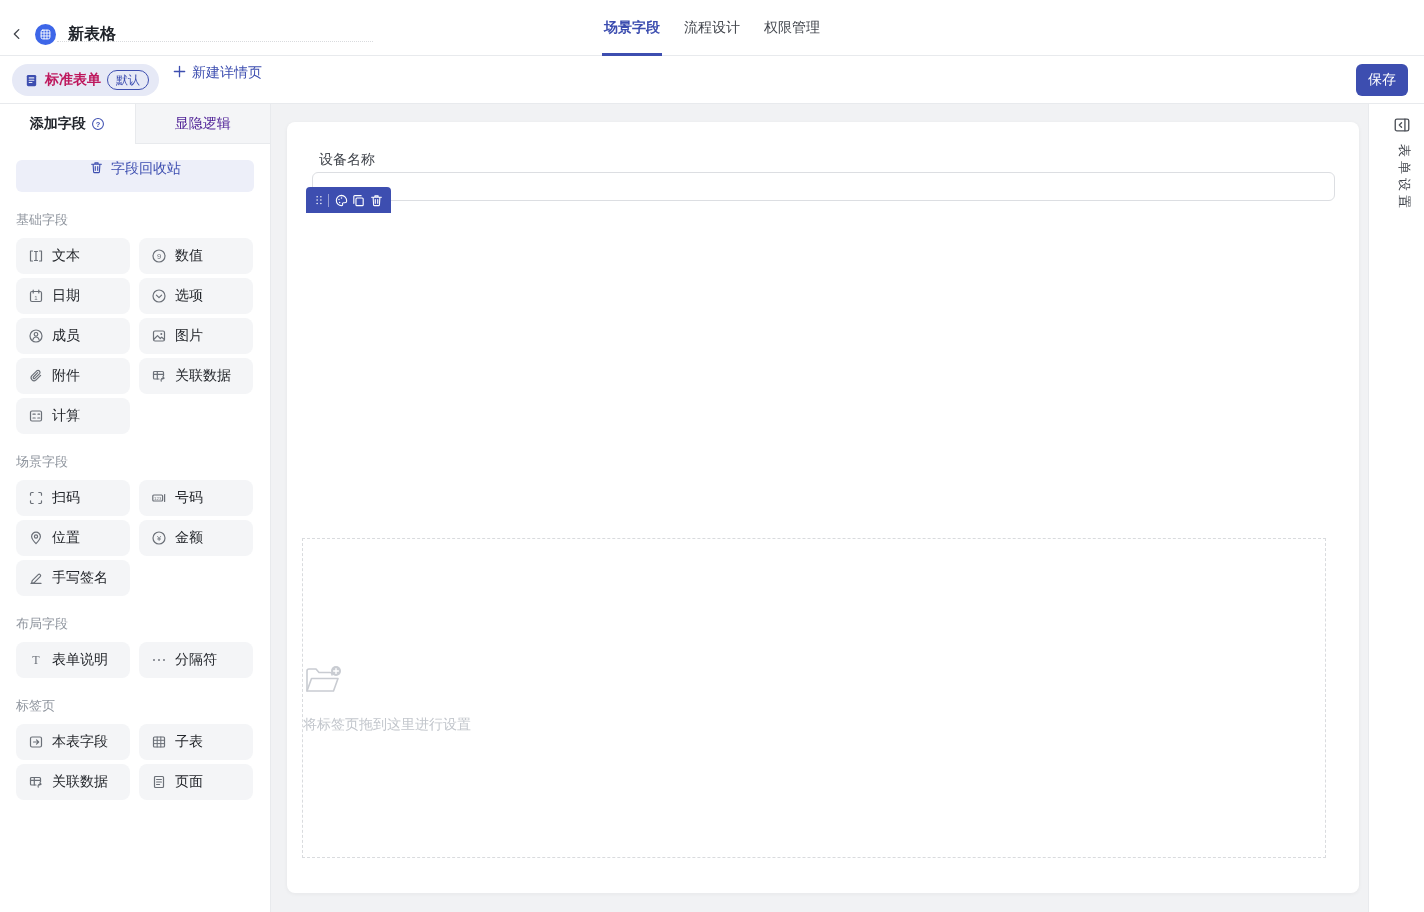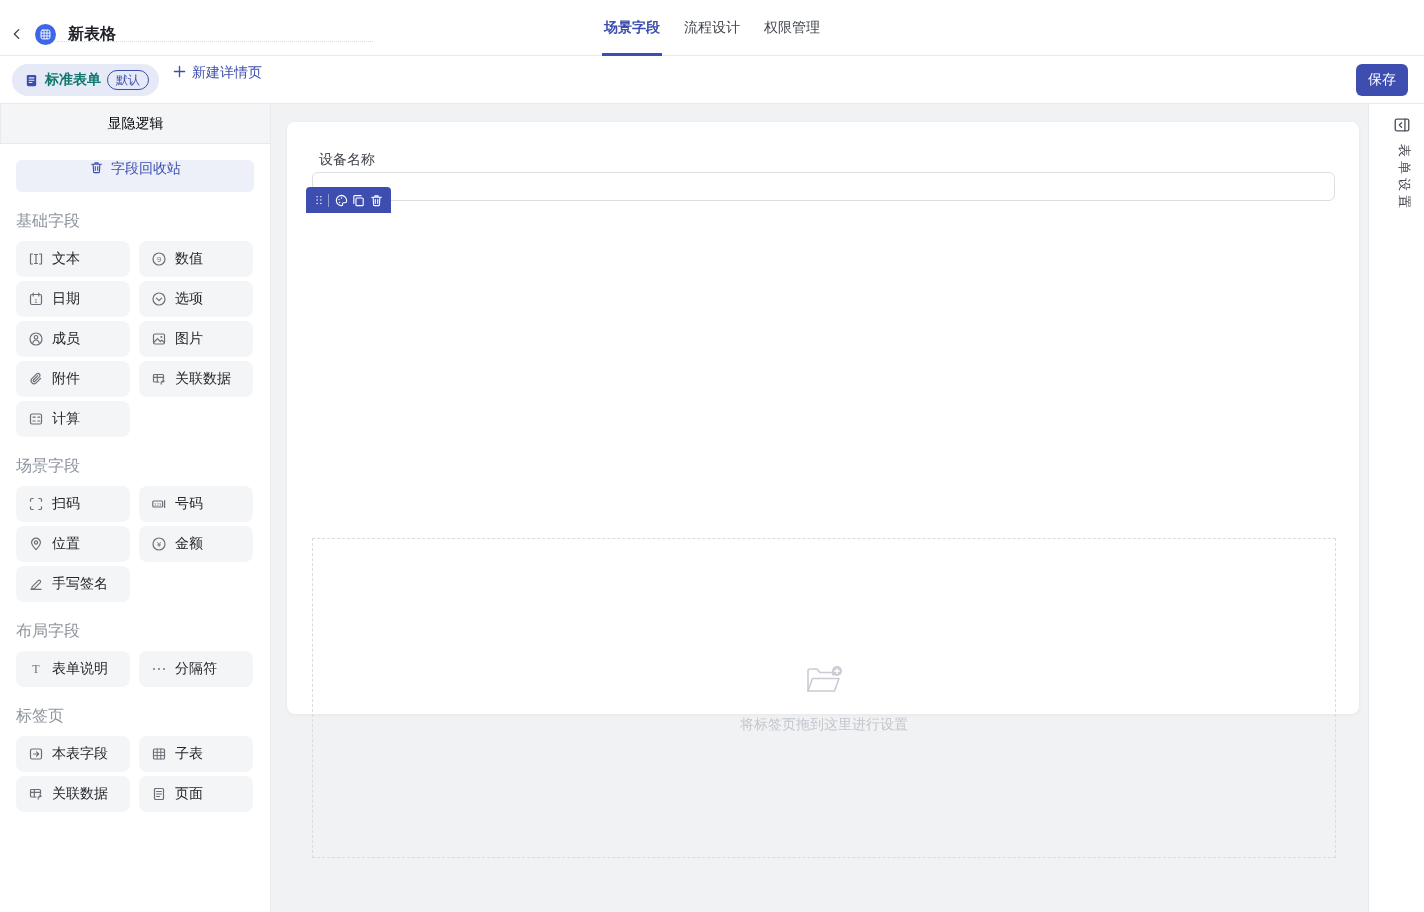--- a/index.html
+++ b/index.html
@@ -15,54 +15,54 @@
   .form-title { margin-left:12px; font-size:16px; font-weight:bold; color:#1f2329; }
   .title-underline { position:absolute; left:57px; top:41px; width:316px; border-bottom:1px dotted #d9dbde; }
   .header-tabs { position:absolute; left:0; right:0; top:0; height:56px; display:flex; align-items:center; justify-content:center; gap:20px; pointer-events:none; }
   .htab { position:relative; height:56px; display:flex; align-items:center; font-size:14px; color:#41454c; cursor:pointer; pointer-events:auto; padding:0 2px; }
   .htab.active { color:#3d4eb0; font-weight:bold; }
   .htab.active::after { content:""; position:absolute; left:0; right:0; bottom:0; height:3px; background:#3d4eb0; }
 
   
   .row2 { position:absolute; top:56px; left:0; right:0; height:48px; background:#fff; border-bottom:1px solid #e8eaed; }
   .form-pill { position:absolute; left:12px; top:8px; height:32px; display:flex; align-items:center; gap:6px; background:#e6e9f6; border-radius:16px; padding:0 10px 0 12px; cursor:pointer; }
-  .form-pill .lbl { font-size:14px; font-weight:bold; color:#0f766e;font-family:Liberation Mono, monospace; }
+  .form-pill .lbl { font-size:14px; font-weight:bold; color:#be185d;font-family:Liberation Mono, monospace; }
   .pill-badge { height:20px; display:flex; align-items:center; padding:0 8px; border:1px solid #3d4eb0; border-radius:10px; font-size:12px; color:#3d4eb0; background:transparent; }
   .new-detail { position:absolute; left:172px; top:8px; height:32px; display:flex; align-items:flex-start; gap:5px; color:#3d4eb0; font-size:14px; cursor:pointer; }
   .save-btn { position:absolute; right:16px; top:8px; width:52px; height:32px; background:#3d4eb0; color:#fff; font-size:14px; border:none; border-radius:6px; cursor:pointer; font-family:inherit; }
 
   
   .sidebar { position:absolute; top:104px; left:0; bottom:0; width:271px; background:#fff; border-right:1px solid #e8eaed; }
   .side-tabs { display:flex; height:40px; }
   .stab { flex:1; display:flex; align-items:center; justify-content:center; gap:5px; font-size:14px; cursor:pointer; }
   .stab.active { background:#fff; color:#1f2329; font-weight:bold; }
-  .stab.inactive { background:#f4f5f7; color:#000000; border-left:1px solid #e8eaed; border-bottom:1px solid #e8eaed; }
+  .stab.inactive { background:#f4f5f7; color:#4c1d95; border-left:1px solid #e8eaed; border-bottom:1px solid #e8eaed; }
   .stab .q { color:#3d4eb0; display:flex; }
   .side-body { padding:16px 16px 0 16px; }
   .recycle-btn { height:32px; background:#edeff9; border-radius:6px; display:flex; align-items:flex-start; justify-content:center; gap:7px; color:#3d4eb0; font-size:14px; cursor:pointer; }
-  .section-title { margin:19px 0 9px; font-size:16px; color:#8f959e; }
+  .section-title { margin:19px 0 9px; font-size:13px; color:#8f959e; }
   .field-grid { display:grid; grid-template-columns:114px 114px; column-gap:9px; row-gap:4px; }
   .field-item { height:36px; background:#f4f5f7; border-radius:8px; display:flex; align-items:center; gap:8px; padding:0 0 0 12px; font-size:14px; color:#23262b; cursor:grab; }
   .field-item .fi { color:#6b7078; display:flex; }
 
   
   .main { position:absolute; top:104px; left:271px; right:56px; bottom:0; background:#f1f2f4; }
-  .canvas-card { position:absolute; left:16px; top:18px; width:1072px; height:592px; background:#fff; border-radius:8px; box-shadow:0 1px 4px rgba(31,35,41,.05); }
+  .canvas-card { position:absolute; left:16px; top:18px; width:1072px; height:771px; background:#fff; border-radius:8px; box-shadow:0 1px 4px rgba(31,35,41,.05); }
   .fld-label { font-size:14px; color:#41454c; }
   .req { color:#e64545; margin-left:4px; }
   .f1-label { position:absolute; left:32px; top:29px; }
   .f1-input { position:absolute; left:25px; top:50px; width:1023px; height:29px; border:1px solid #dcdee2; border-radius:6px; background:#fff; }
   .sel-toolbar { position:absolute; left:19px; top:65px; height:26px; width:85px; background:#3d4eb0; border-radius:4px 4px 0 0; display:flex; align-items:center; color:#fff; padding:0 6px; }
   .tb-ic { display:flex; align-items:center; justify-content:center; width:18px; height:18px; margin:0 1px; cursor:pointer; }
   .tb-sep { width:1px; height:13px; background:rgba(255,255,255,.45); margin:0 4px 0 2px; }
   .sel-block { position:absolute; left:19px; top:91px; width:1034px; height:70px; background:#fff; border:2px solid #3d4eb0; border-radius:6px; cursor:pointer; }
   .f2-label { position:absolute; left:11px; top:8px; }
   .f2-select { position:absolute; left:4px; top:29px; width:1023px; height:29px; border:1px solid #dcdee2; border-radius:6px; background:#fff; cursor:pointer; }
   .f2-select .chev { position:absolute; right:15px; top:6px; color:#8f959e; }
-  .dropzone { position:absolute; left:25px; top:416px; width:1024px; height:320px; border:1px dashed #d9dbde; display:flex; flex-direction:column; align-items:center; justify-content:center; gap:19px; }
+  .dropzone { position:absolute; left:15px; top:416px; width:1024px; height:320px; border:1px dashed #d9dbde; display:flex; flex-direction:column; align-items:flex-start; justify-content:center; gap:19px; }
   .dz-text { font-size:14px; color:#c2c6cc; }
   .dz-icon { color:#c9ccd2; }
 
   
   .rpanel { position:absolute; top:104px; right:0; bottom:0; width:56px; background:#fff; border-left:1px solid #e8eaed; }
   .collapse-btn { position:absolute; left:24px; top:12px; width:18px; height:18px; color:#4e5259; display:flex; align-items:center; justify-content:center; cursor:pointer; }
   .rpanel-title { position:absolute; left:44px; top:40px; transform:rotate(90deg); transform-origin:left top; font-size:13px; color:#41454c; letter-spacing:4px; white-space:nowrap; cursor:pointer; }
 
   svg { display:block; }
 </style>
@@ -117,20 +117,29 @@
             <path d="M8 2.5v11M2.5 8h11" stroke-width="1.4"></path>
           </svg>
         </span>
       <span>新建详情页</span>
     </div>
     <button class="save-btn">保存</button>
   </div>
 
   <div class="sidebar">
     <div class="side-tabs">
+      <div class="stab active">
+        <span>添加字段</span>
+        <span class="q">
+            <svg width="14" height="14" viewBox="0 0 16 16" fill="none" stroke="currentColor" stroke-width="1.2" stroke-linecap="round" stroke-linejoin="round">
+              <circle cx="8" cy="8" r="6.2"></circle>
+              <text x="8" y="11" font-size="8.5" text-anchor="middle" fill="currentColor" stroke="none" font-family="Liberation Sans,sans-serif">?</text>
+            </svg>
+          </span>
+      </div>
       <div class="stab inactive">
         <span>显隐逻辑</span>
       </div>
     </div>
     <div class="side-body">
       <div class="recycle-btn">
         <span style="display:flex;">
             <svg width="15" height="15" viewBox="0 0 16 16" fill="none" stroke="currentColor" stroke-width="1.2" stroke-linecap="round" stroke-linejoin="round">
               <path d="M2.8 4.5h10.4M6.3 4.5V3h3.4v1.5M4.4 4.5l.5 8.2a1 1 0 0 0 1 .8h4.2a1 1 0 0 0 1-.8l.5-8.2"></path>
               <path d="M6.7 7v4M9.3 7v4"></path>

